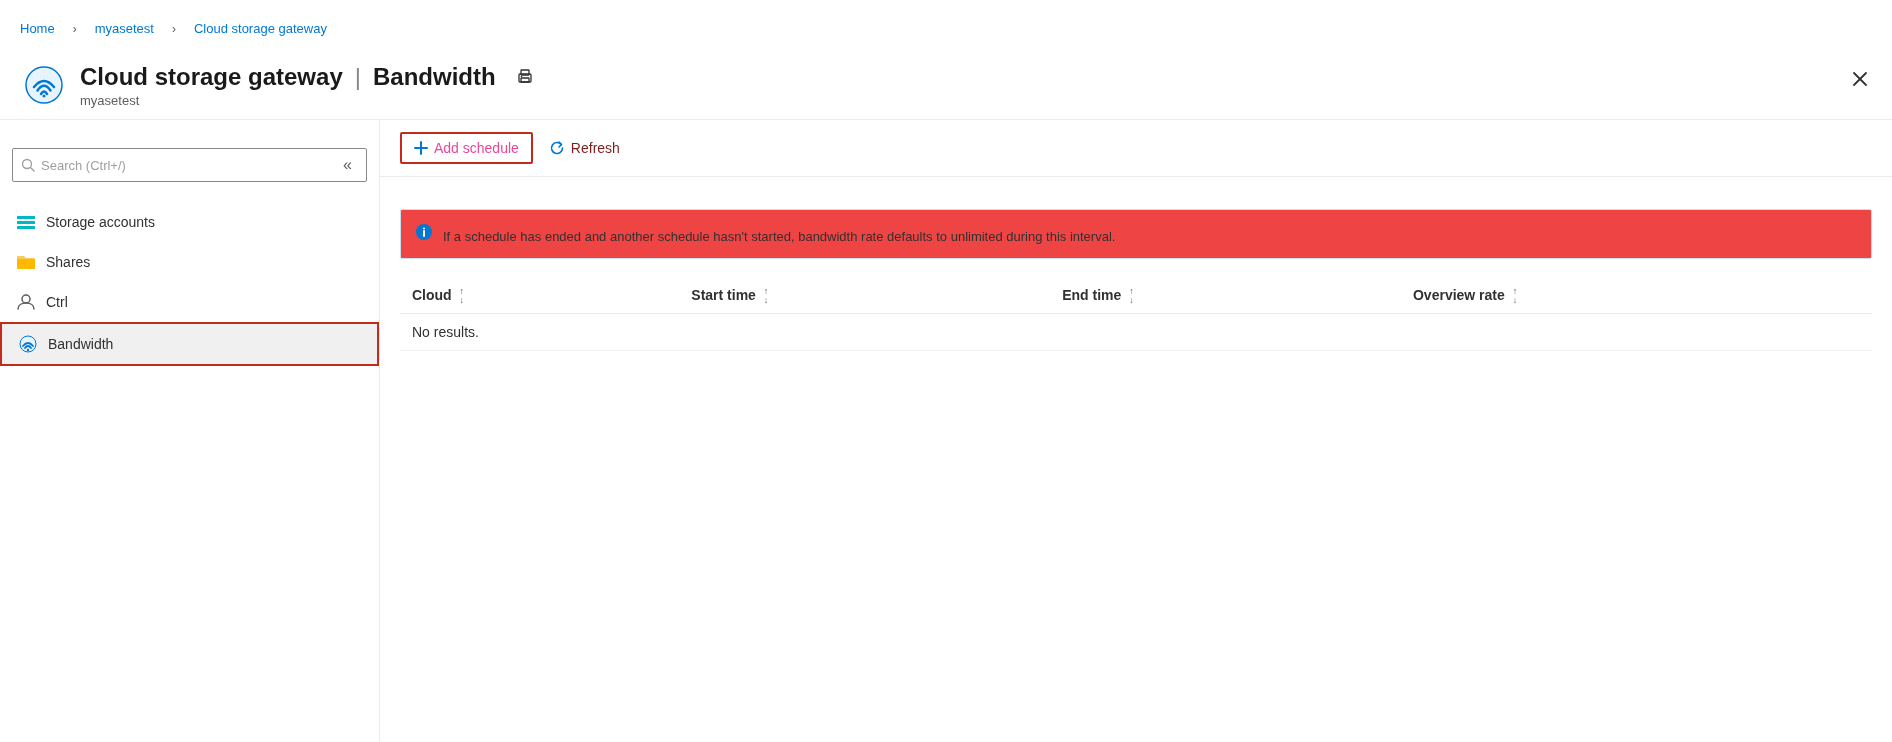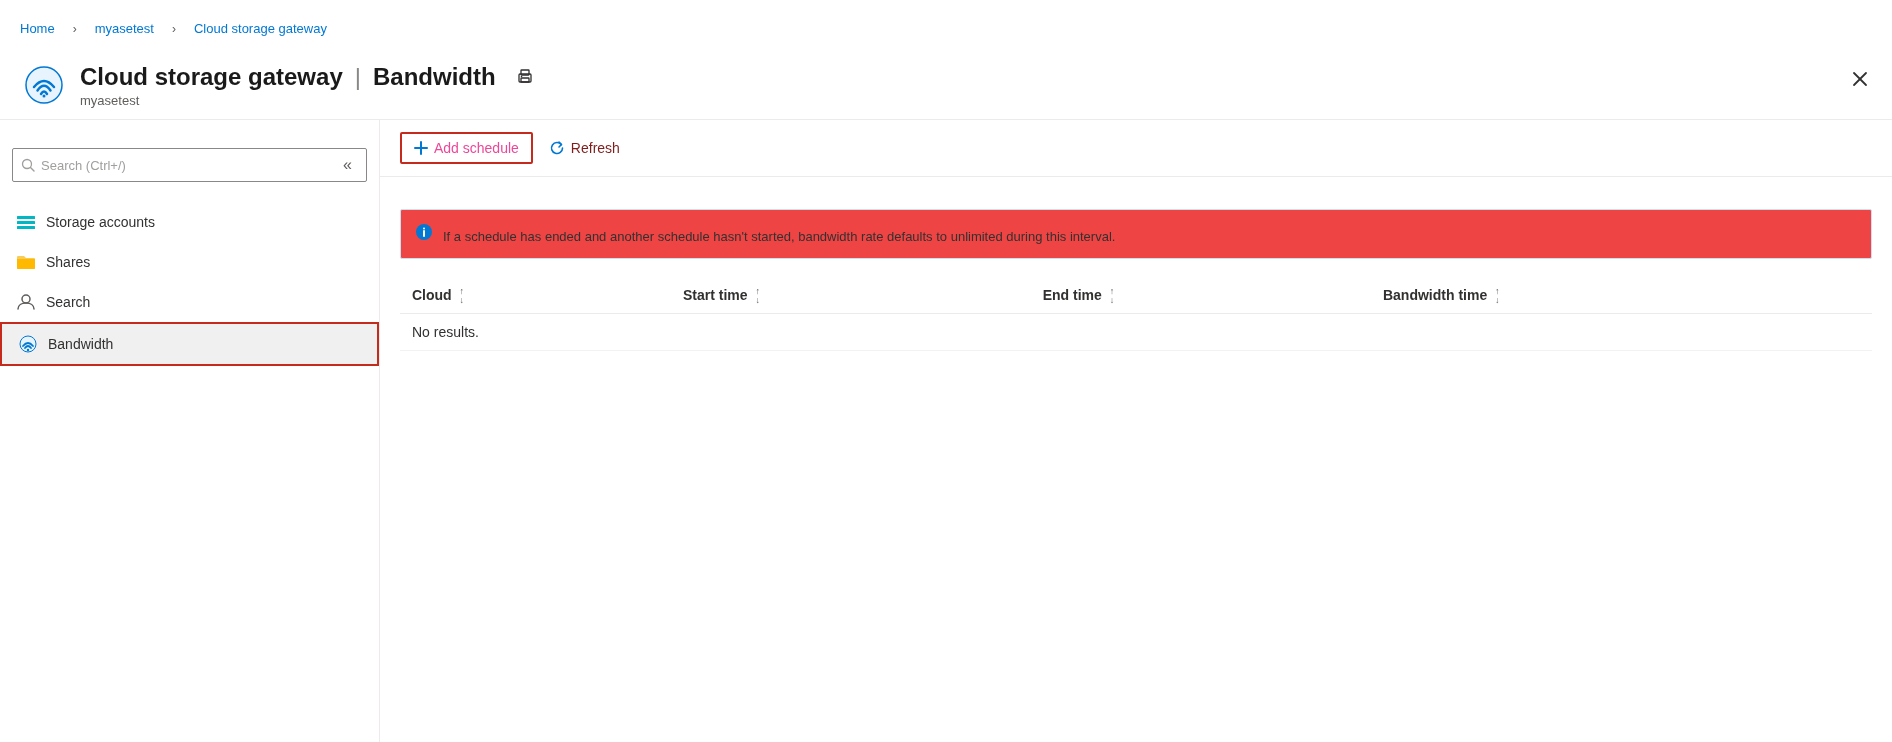--- a/index.html
+++ b/index.html
@@ -142,21 +142,21 @@
     </div>
 
     <div class="nav-item">
       <div class="nav-icon">
 
         <svg width="20" height="20" viewBox="0 0 20 20" fill="none" xmlns="http://www.w3.org/2000/svg">
           <circle cx="10" cy="7" r="4" stroke="#605e5c" stroke-width="1.5" fill="none"></circle>
           <path d="M2 17c0-4 3.6-6 8-6s8 2 8 6" stroke="#605e5c" stroke-width="1.5" fill="none" stroke-linecap="round"></path>
         </svg>
       </div>
-      <span>Search</span>
+      <span>Ctrl</span>
     </div>
 
     <div class="nav-item active">
       <div class="nav-icon">
 
         <svg width="20" height="20" viewBox="0 0 20 20" fill="none" xmlns="http://www.w3.org/2000/svg">
           <circle cx="10" cy="10" r="8" fill="#e8f4fd" stroke="#0078d4" stroke-width="1"></circle>
           <path d="M5 12 Q10 6 15 12" stroke="#0078d4" stroke-width="1.8" fill="none" stroke-linecap="round"></path>
           <path d="M7 14 Q10 10 13 14" stroke="#0078d4" stroke-width="1.8" fill="none" stroke-linecap="round"></path>
           <circle cx="10" cy="16" r="1.2" fill="#0078d4"></circle>
@@ -215,21 +215,21 @@
               </span>
             </th>
             <th>
               <span>End time</span>
               <span class="sort-icons">
                 <span>↑</span>
                   <span>↓</span>
               </span>
             </th>
             <th>
-              <span>Bandwidth time</span>
+              <span>Overview rate</span>
               <span class="sort-icons">
                 <span>↑</span>
                   <span>↓</span>
               </span>
             </th>
           </tr>
         </thead>
         <tbody>
           <tr>
             <td colspan="4">No results.</td>

